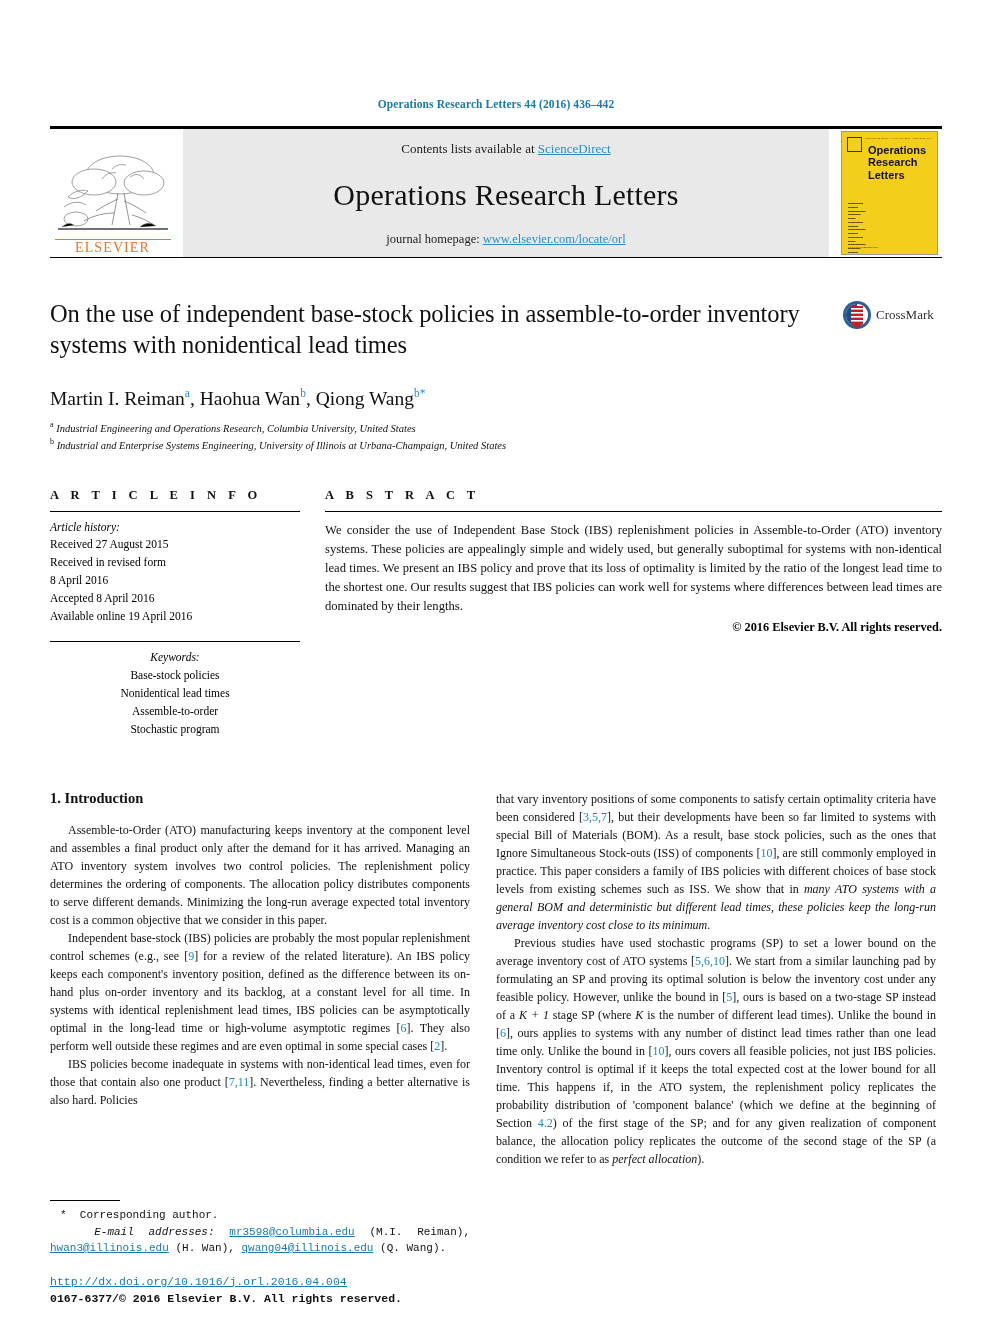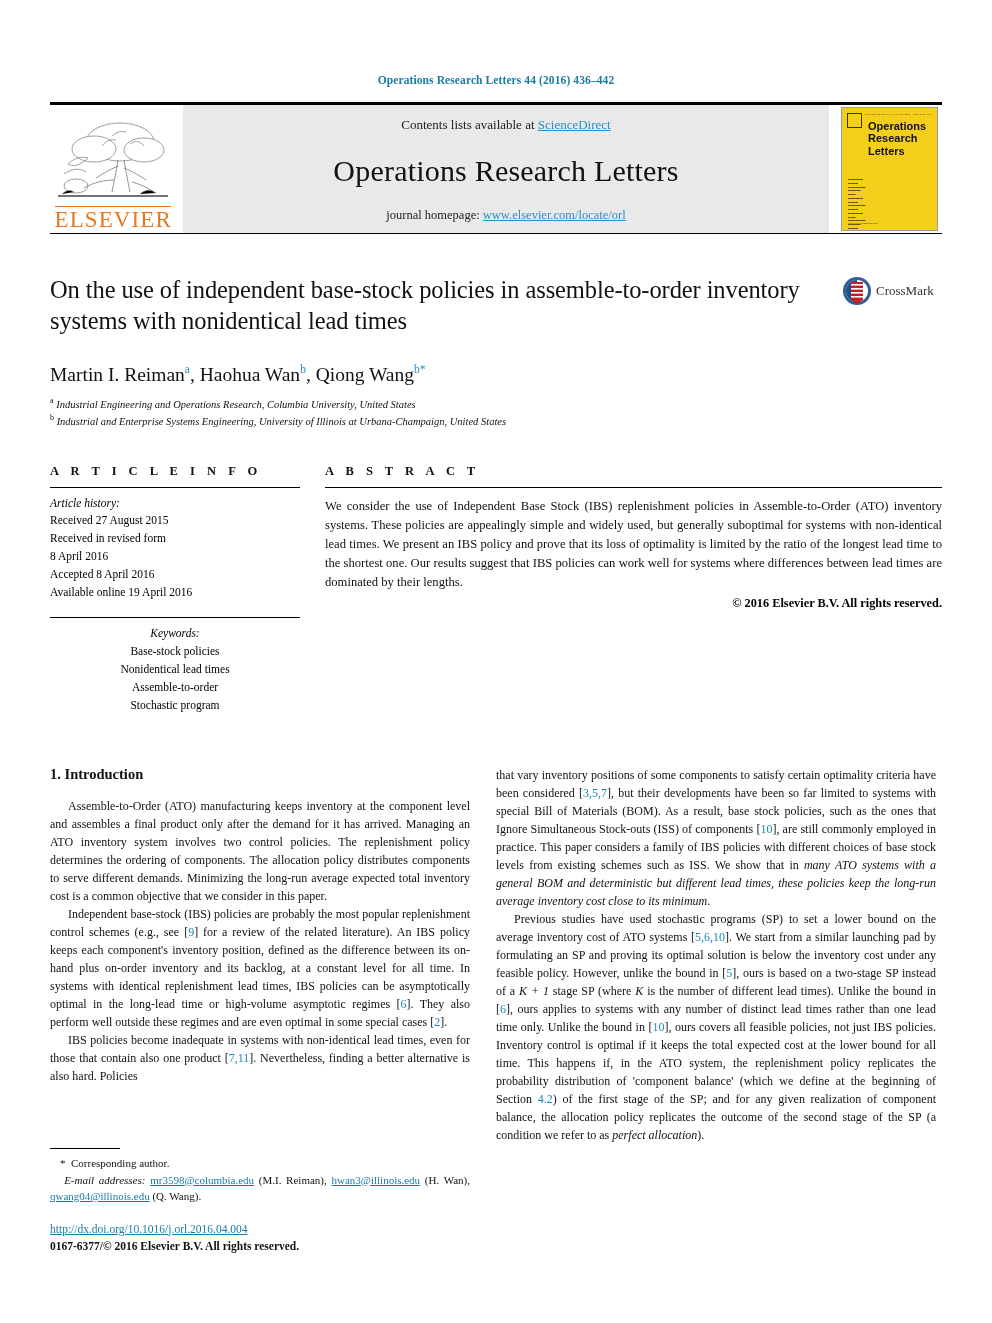--- a/index.html
+++ b/index.html
@@ -25,20 +25,21 @@
 
   
   .running-head {
     text-align: center;
     font-size: 11.5px;
     color: #1a7ba6;
     font-weight: bold;
     letter-spacing: .1px;
     padding-top: 74px;
     height: 16px;
+    margin-top: 24px;
   }
 
   
   .masthead {
     margin-top: 12px;
     border-top: 3px solid #000;
     display: flex;
     align-items: stretch;
     height: 128px;
   }
@@ -48,21 +49,21 @@
     display: flex;
     flex-direction: column;
     justify-content: flex-end;
     align-items: center;
     padding-top: 4px;
     background: #fff;
   }
   .tree-svg { display:block; }
   .elsevier-word {
     font-family: "Liberation Serif", serif;
-    font-size: 23px;
+    font-size: 14px;
     letter-spacing: 1.1px;
     color: #E87722;
     line-height: 1;
     padding-bottom: 2px;
     border-top: 1.5px solid #E87722;
     width: 116px;
     text-align: center;
     padding-top: 1px;
   }
   .journal-center {
@@ -261,25 +262,26 @@
     hyphens: auto;
   }
   p.para.noindent { text-indent: 0; }
   .ref { color: #1a8ab5; }
   .em { font-style: italic; }
 
   
   .footnotes {
     position: absolute;
     left: 50px;
-    top: 1148px;
+    top: 1176px;
     width: 420px;
     font-size: 11px;
     line-height: 1.5;
     color: #111;
+    font-family: Liberation Mono, monospace;
   }
   .fn-rule {
     width: 70px;
     border-top: 1.1px solid #000;
     margin-bottom: 6px;
   }
   .fn-line { text-align: justify; }
   .fn-line .lbl { font-style: italic; }
   .fn-star { margin-left: 10px; }
   .link { color: #1a7ba6; }

